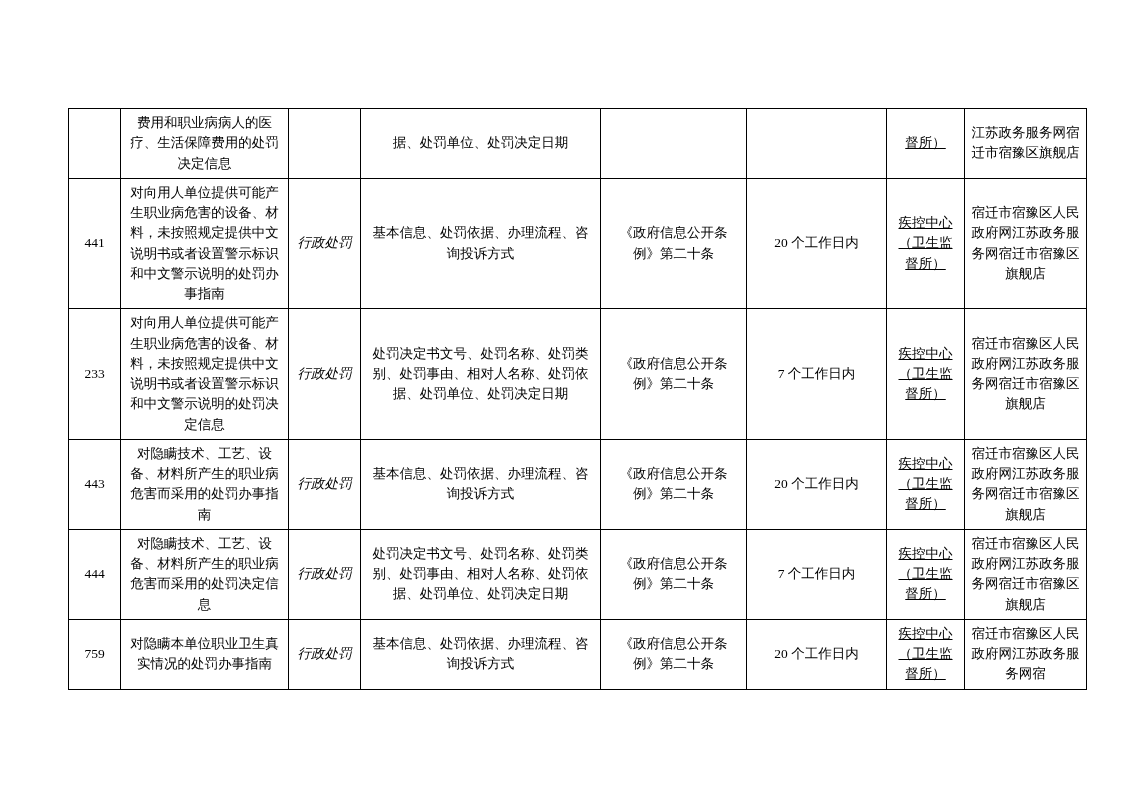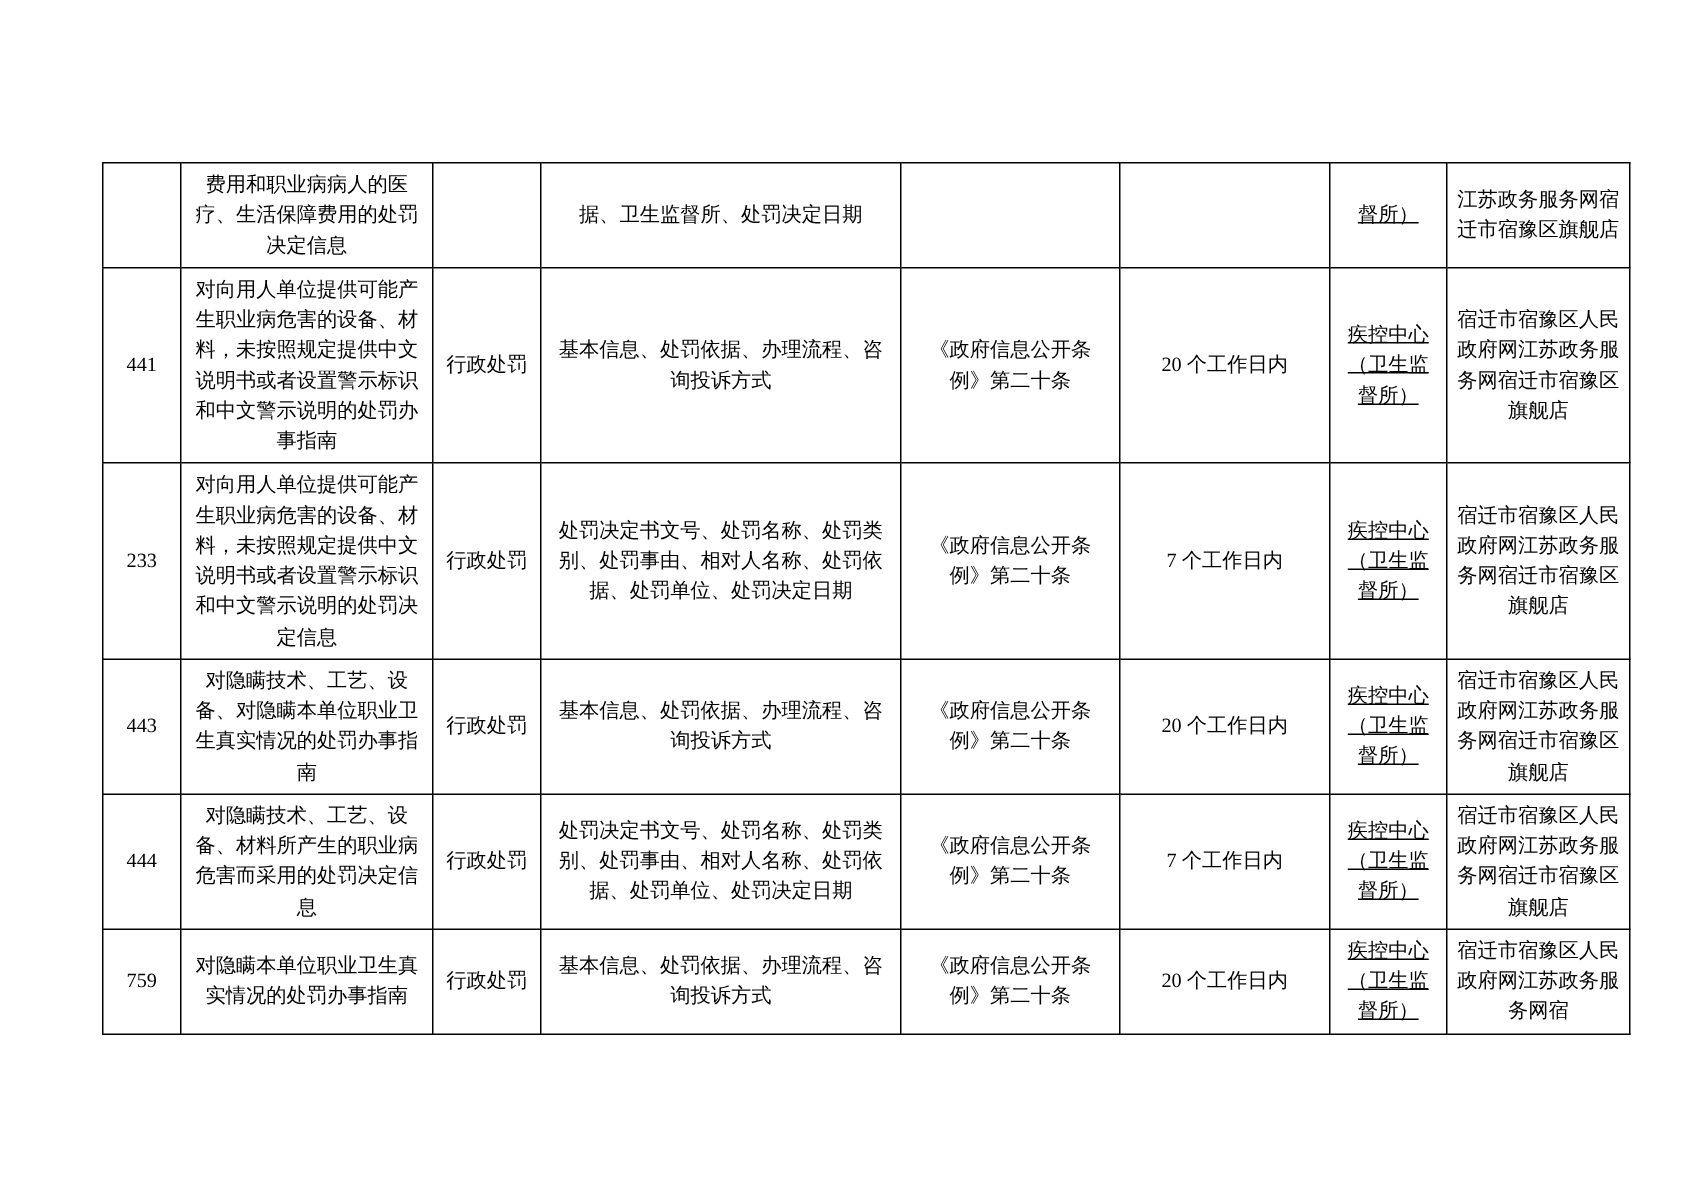--- a/index.html
+++ b/index.html
@@ -49,21 +49,21 @@
   col.c-name  { width: 168px; }
   col.c-type  { width: 72px; }
   col.c-cont  { width: 240px; }
   col.c-basis { width: 146px; }
   col.c-time  { width: 140px; }
   col.c-dept  { width: 78px; }
   col.c-chan  { width: 122px; }
 
   td.num   { text-align: center; margin-top: 46px; }
   td.name  { text-align: center; }
-  td.type  { text-align: center; }
+  td.type  { text-align: center; font-style: italic; }
   td.cont  { text-align: left; }
   td.basis { text-align: center; }
   td.time  { text-align: center; }
   td.dept  { text-align: center; text-decoration: underline; }
   td.chan  { text-align: center; }
 </style>
 </head>
 <body>
 
 <div class="page">
@@ -77,21 +77,21 @@
         <col class="c-basis">
         <col class="c-time">
         <col class="c-dept">
         <col class="c-chan">
       </colgroup>
       <tbody>
         <tr>
           <td class="num"></td>
           <td class="name">费用和职业病病人的医疗、生活保障费用的处罚决定信息</td>
           <td class="type"></td>
-          <td class="cont">据、卫生监督所、处罚决定日期</td>
+          <td class="cont">据、处罚单位、处罚决定日期</td>
           <td class="basis"></td>
           <td class="time"></td>
           <td class="dept">督所）</td>
           <td class="chan">江苏政务服务网宿迁市宿豫区旗舰店</td>
         </tr>
         <tr>
           <td class="num">441</td>
           <td class="name">对向用人单位提供可能产生职业病危害的设备、材料，未按照规定提供中文说明书或者设置警示标识和中文警示说明的处罚办事指南</td>
           <td class="type">行政处罚</td>
           <td class="cont">基本信息、处罚依据、办理流程、咨询投诉方式</td>
@@ -105,21 +105,21 @@
           <td class="name">对向用人单位提供可能产生职业病危害的设备、材料，未按照规定提供中文说明书或者设置警示标识和中文警示说明的处罚决定信息</td>
           <td class="type">行政处罚</td>
           <td class="cont">处罚决定书文号、处罚名称、处罚类别、处罚事由、相对人名称、处罚依据、处罚单位、处罚决定日期</td>
           <td class="basis">《政府信息公开条例》第二十条</td>
           <td class="time">7 个工作日内</td>
           <td class="dept">疾控中心（卫生监督所）</td>
           <td class="chan">宿迁市宿豫区人民政府网江苏政务服务网宿迁市宿豫区旗舰店</td>
         </tr>
         <tr>
           <td class="num">443</td>
-          <td class="name">对隐瞒技术、工艺、设备、对隐瞒本单位职业卫生真实情况的处罚办事指南</td>
+          <td class="name">对隐瞒技术、工艺、设备、材料所产生的职业病危害而采用的处罚办事指南</td>
           <td class="type">行政处罚</td>
           <td class="cont">基本信息、处罚依据、办理流程、咨询投诉方式</td>
           <td class="basis">《政府信息公开条例》第二十条</td>
           <td class="time">20 个工作日内</td>
           <td class="dept">疾控中心（卫生监督所）</td>
           <td class="chan">宿迁市宿豫区人民政府网江苏政务服务网宿迁市宿豫区旗舰店</td>
         </tr>
         <tr>
           <td class="num">444</td>
           <td class="name">对隐瞒技术、工艺、设备、材料所产生的职业病危害而采用的处罚决定信息</td>

